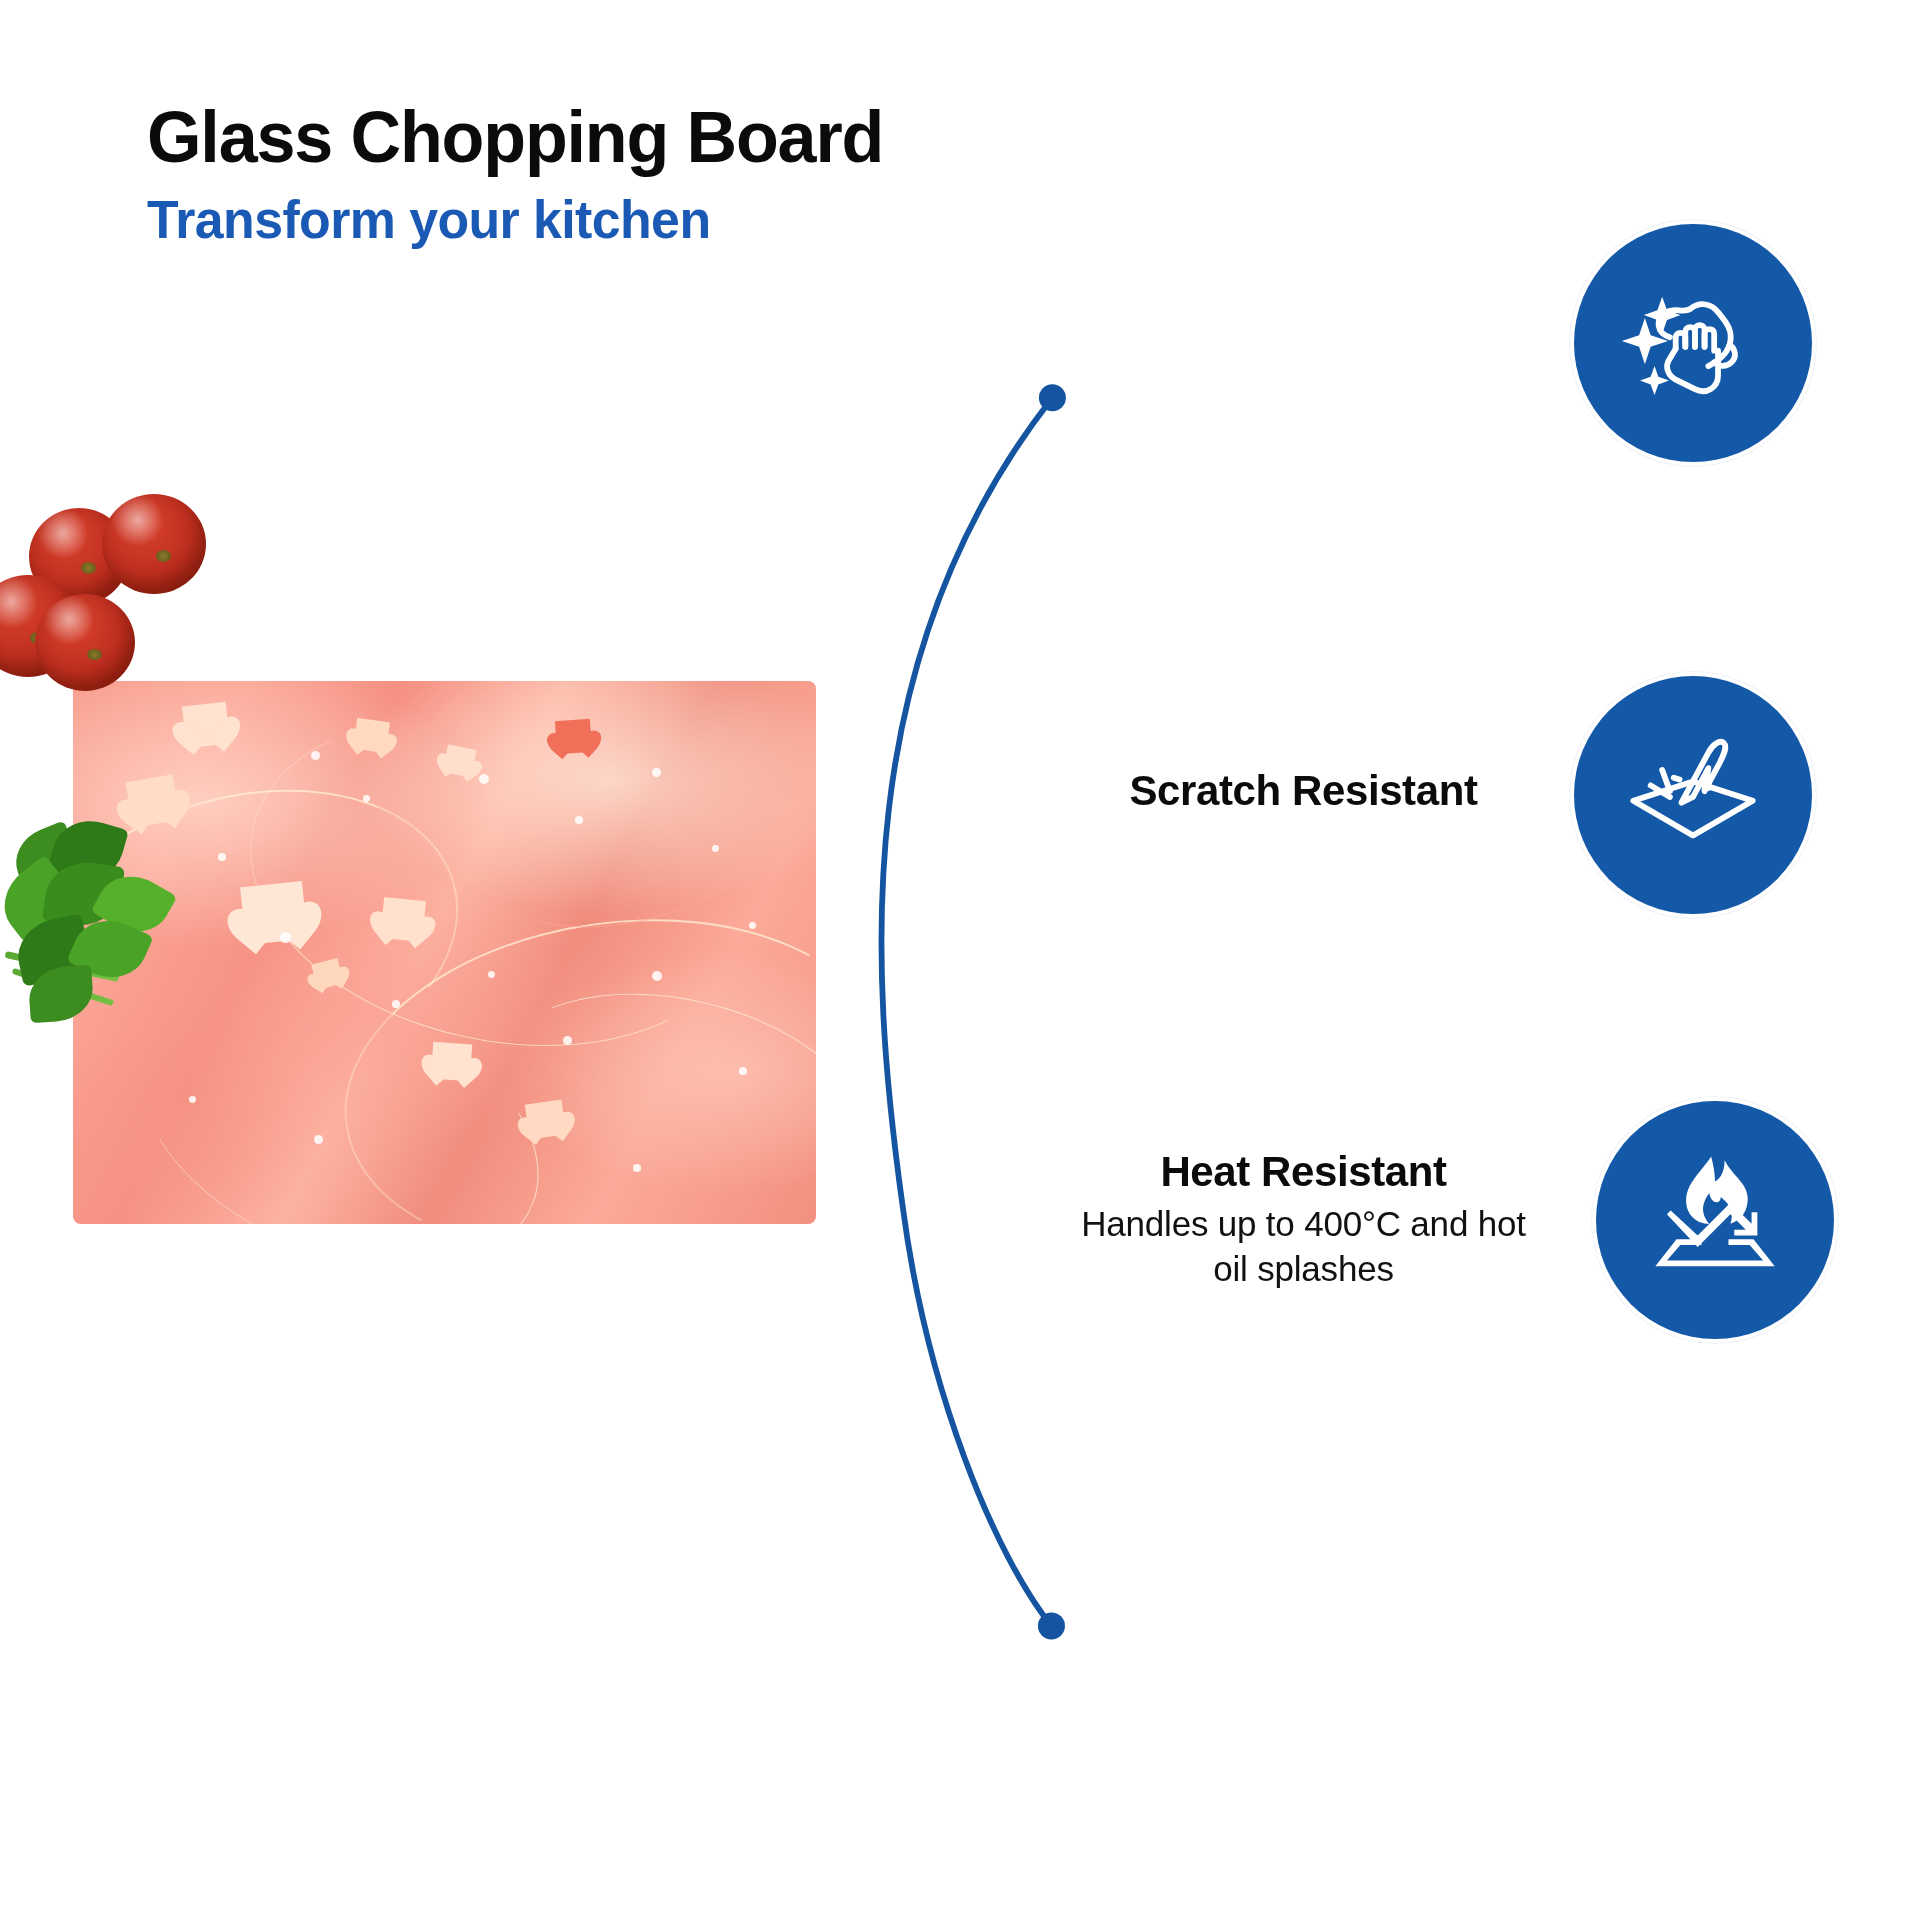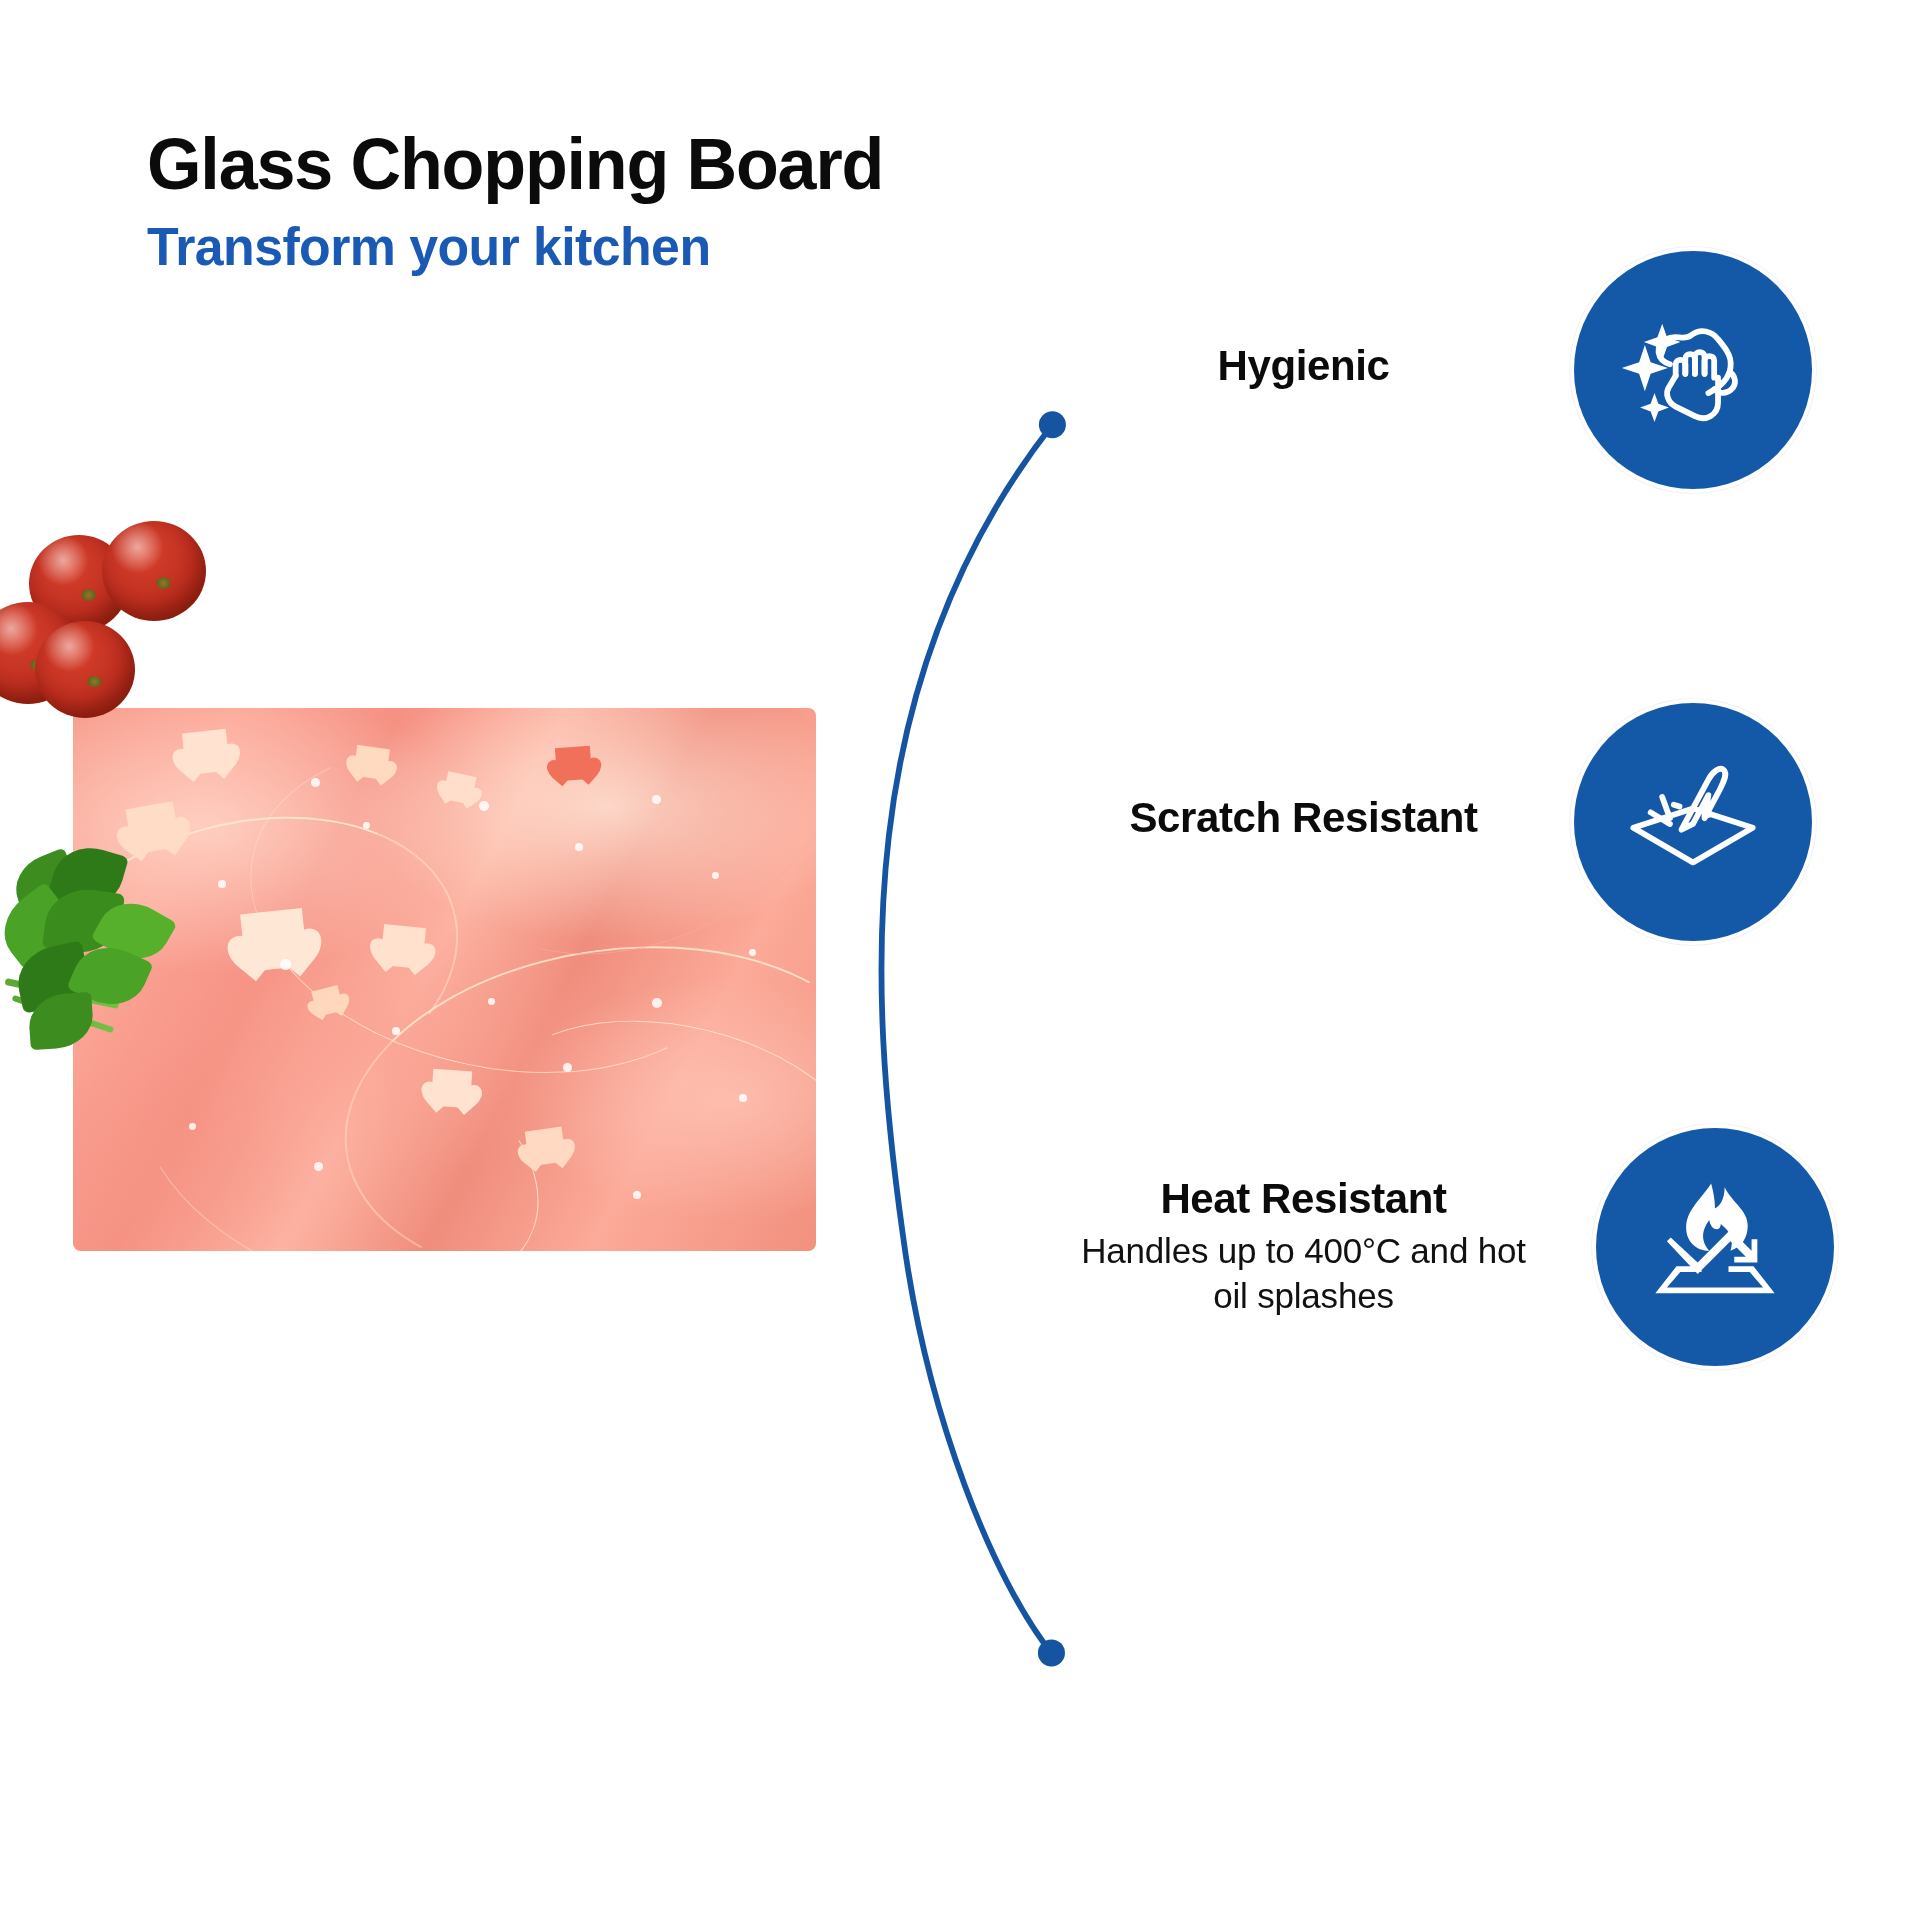--- a/index.html
+++ b/index.html
@@ -3,21 +3,21 @@
 <meta charset="utf-8">
 <style>
   html,body{margin:0;padding:0;}
   body{
     width:1931px;height:1931px;
     background:#ffffff;
     font-family:"Liberation Sans", sans-serif;
     overflow:hidden;
     position:relative;
   }
-  #stage{position:absolute;inset:0;width:1931px;height:1548px;margin-top:27px;}
+  #stage{position:absolute;inset:0;width:1931px;height:1548px;}
 
   
   .hdr{position:absolute;left:147px;top:100px;}
   .hdr-title{
     font-family:"Liberation Sans", sans-serif;
     font-size:73px;line-height:1.0;font-weight:bold;
     color:#0b0b0b;letter-spacing:-1.2px;white-space:nowrap;
     transform:scaleX(.96);transform-origin:left center;
   }
   .hdr-sub{
@@ -170,21 +170,20 @@
   </div>
 
   <svg class="connector" viewBox="0 0 2000 2000">
     <path d="M1090,412 C 880,680 900,1000 935,1250 C 960,1440 1030,1610 1089,1684" fill="none" stroke="#1454a0" stroke-width="6" stroke-linecap="round"></path>
     <circle cx="1090" cy="412" r="14" fill="#1454a0"></circle>
     <circle cx="1089" cy="1684" r="14" fill="#1454a0"></circle>
   </svg>
 
   <div class="feature" style="left:1072px;top:224px;">
     <div class="feat-text">
-      <div class="feat-title">Hygienic</div>
     </div>
     <div class="icon-circle">
       <svg width="154" height="154" viewBox="0 0 160 160" aria-hidden="true">
         <g fill="none" stroke="#ffffff" stroke-width="6" stroke-linejoin="round" stroke-linecap="round">
           <path d="M56 74 C42 70 40 54 52 48 C62 42 70 50 78 44 C88 36 100 40 106 48
                    C116 60 122 68 118 82 C114 94 104 100 96 104"></path>
           <path d="M118 82 C124 86 126 94 120 100 C114 106 106 104 102 100"></path>
           <path d="M62 86 L62 74 C62 68 72 68 72 74 L72 84"></path>
           <path d="M72 84 L72 68 C72 62 82 62 82 68 L82 84"></path>
           <path d="M82 84 L82 66 C82 60 92 60 92 66 L92 84"></path>

